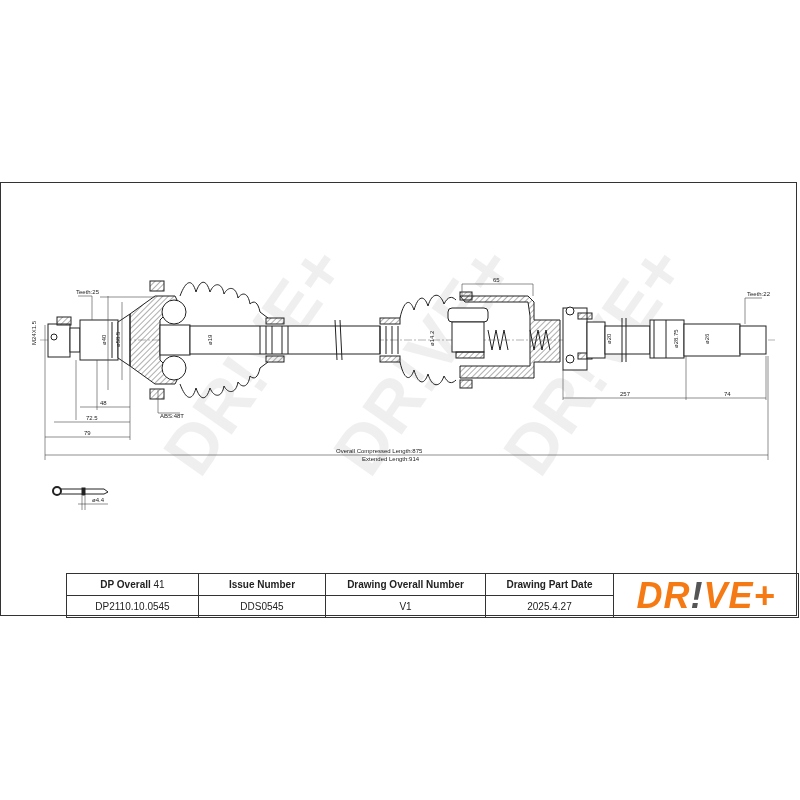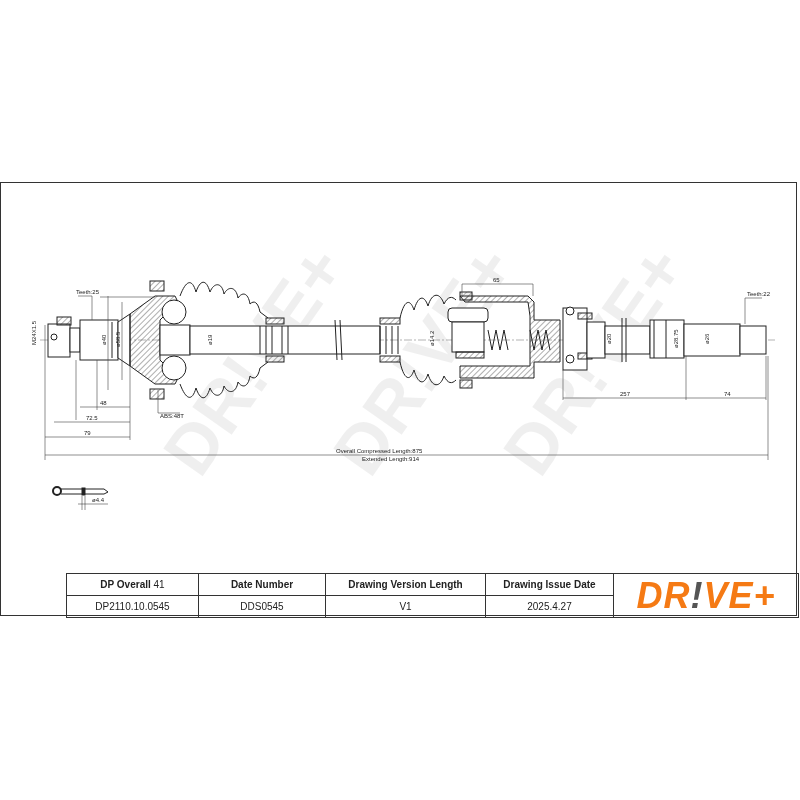--- a/index.html
+++ b/index.html
@@ -184,23 +184,23 @@
   <colgroup>
     <col style="width:132px">
       <col style="width:127px">
       <col style="width:160px">
       <col style="width:128px">
       <col style="width:185px">
   </colgroup>
   <tbody>
       <tr>
     <td class="hdr"><span>DP Overall</span> <span class="hdr-num">41</span></td>
-    <td class="hdr">Date Number</td>
-    <td class="hdr">Drawing Version Length</td>
-    <td class="hdr">Drawing Issue Date</td>
+    <td class="hdr">Issue Number</td>
+    <td class="hdr">Drawing Overall Number</td>
+    <td class="hdr">Drawing Part Date</td>
     <td class="logo" rowspan="2">
       <span class="logo-text"><span>DR</span><span class="logo-bang">!</span><span>VE+</span></span>
     </td>
   </tr>
   <tr>
     <td>DP2110.10.0545</td>
     <td>DDS0545</td>
     <td>V1</td>
     <td>2025.4.27</td>
   </tr>

